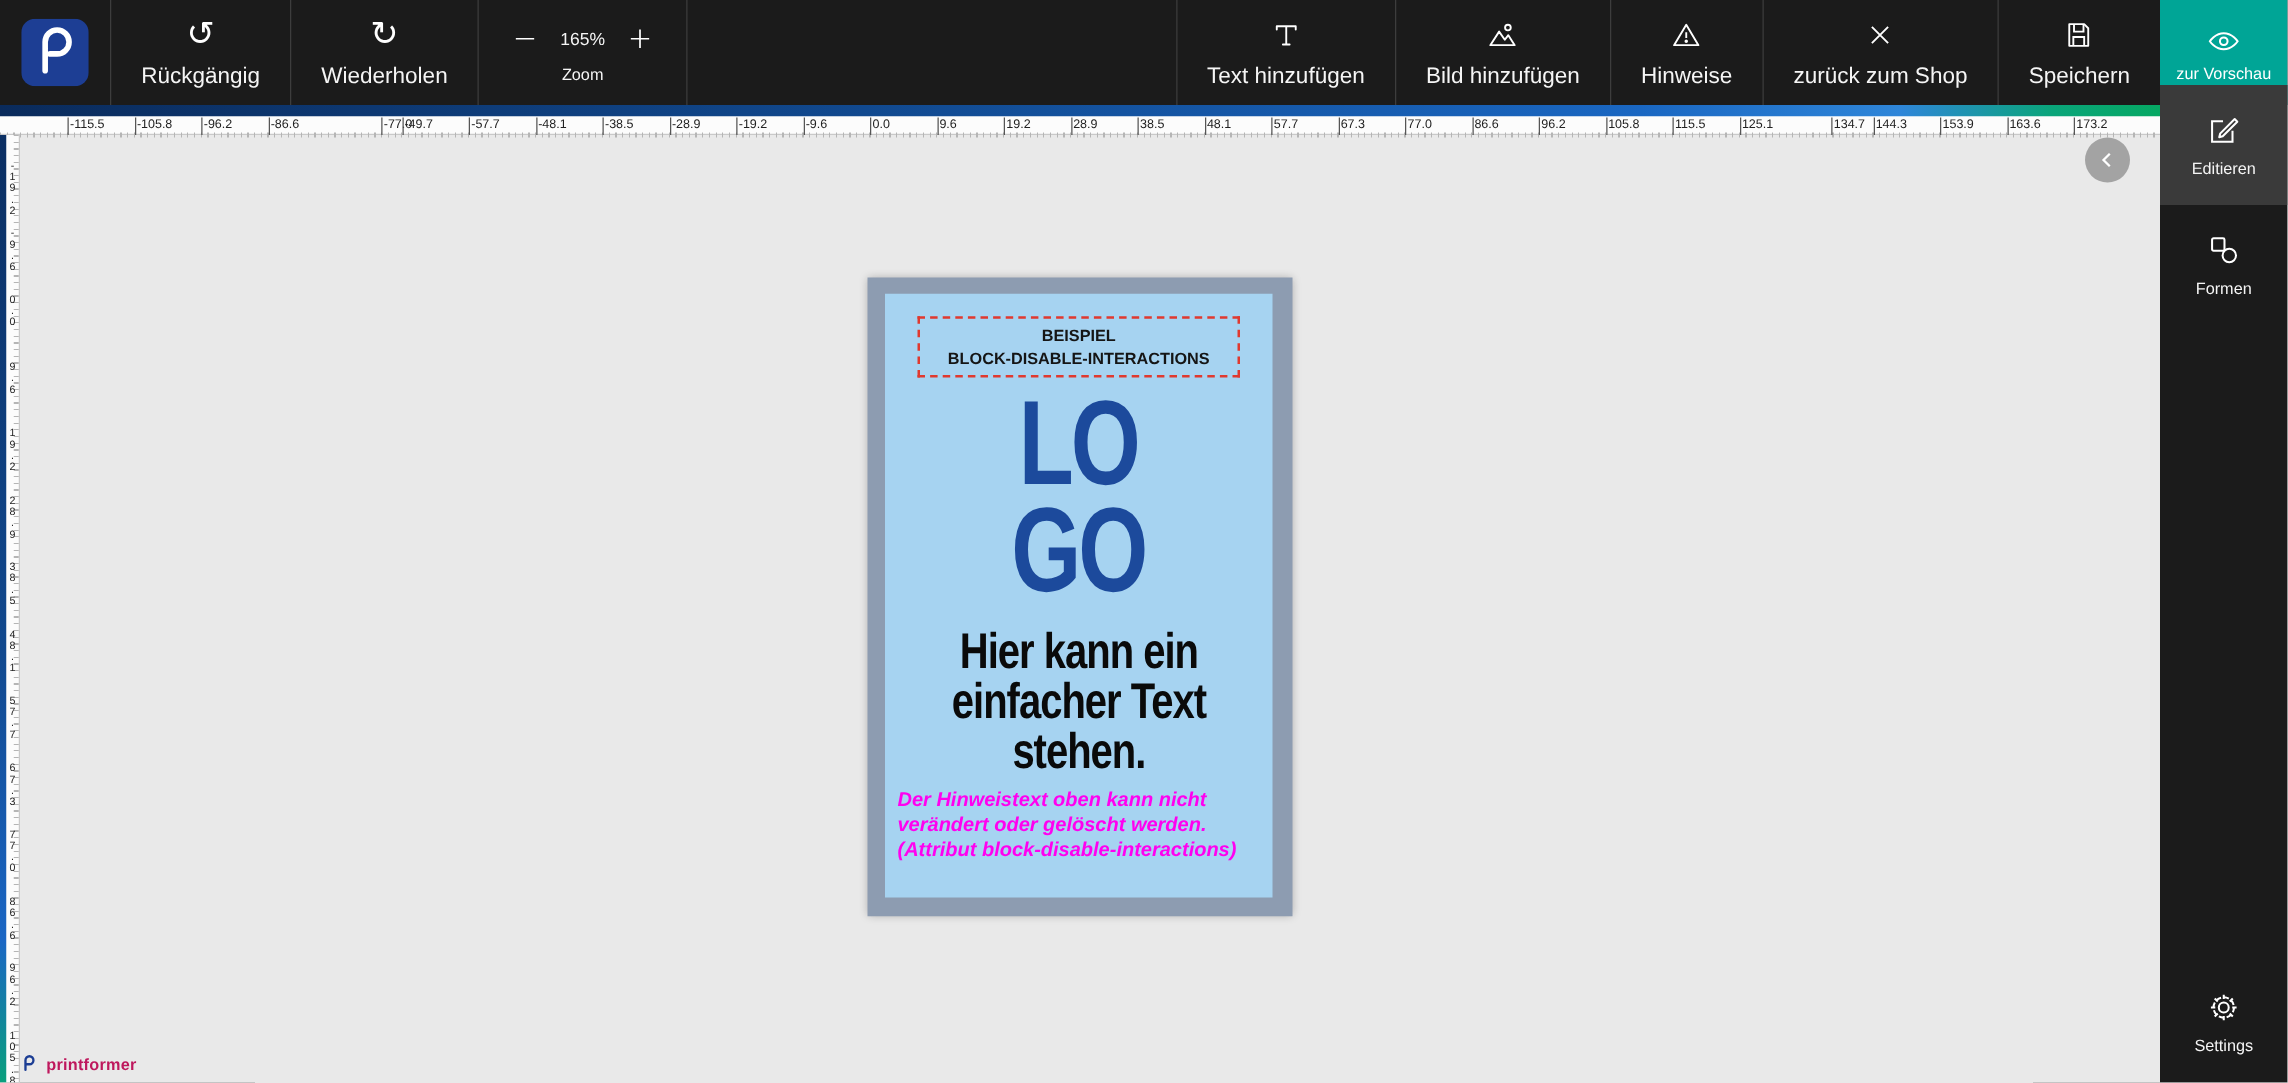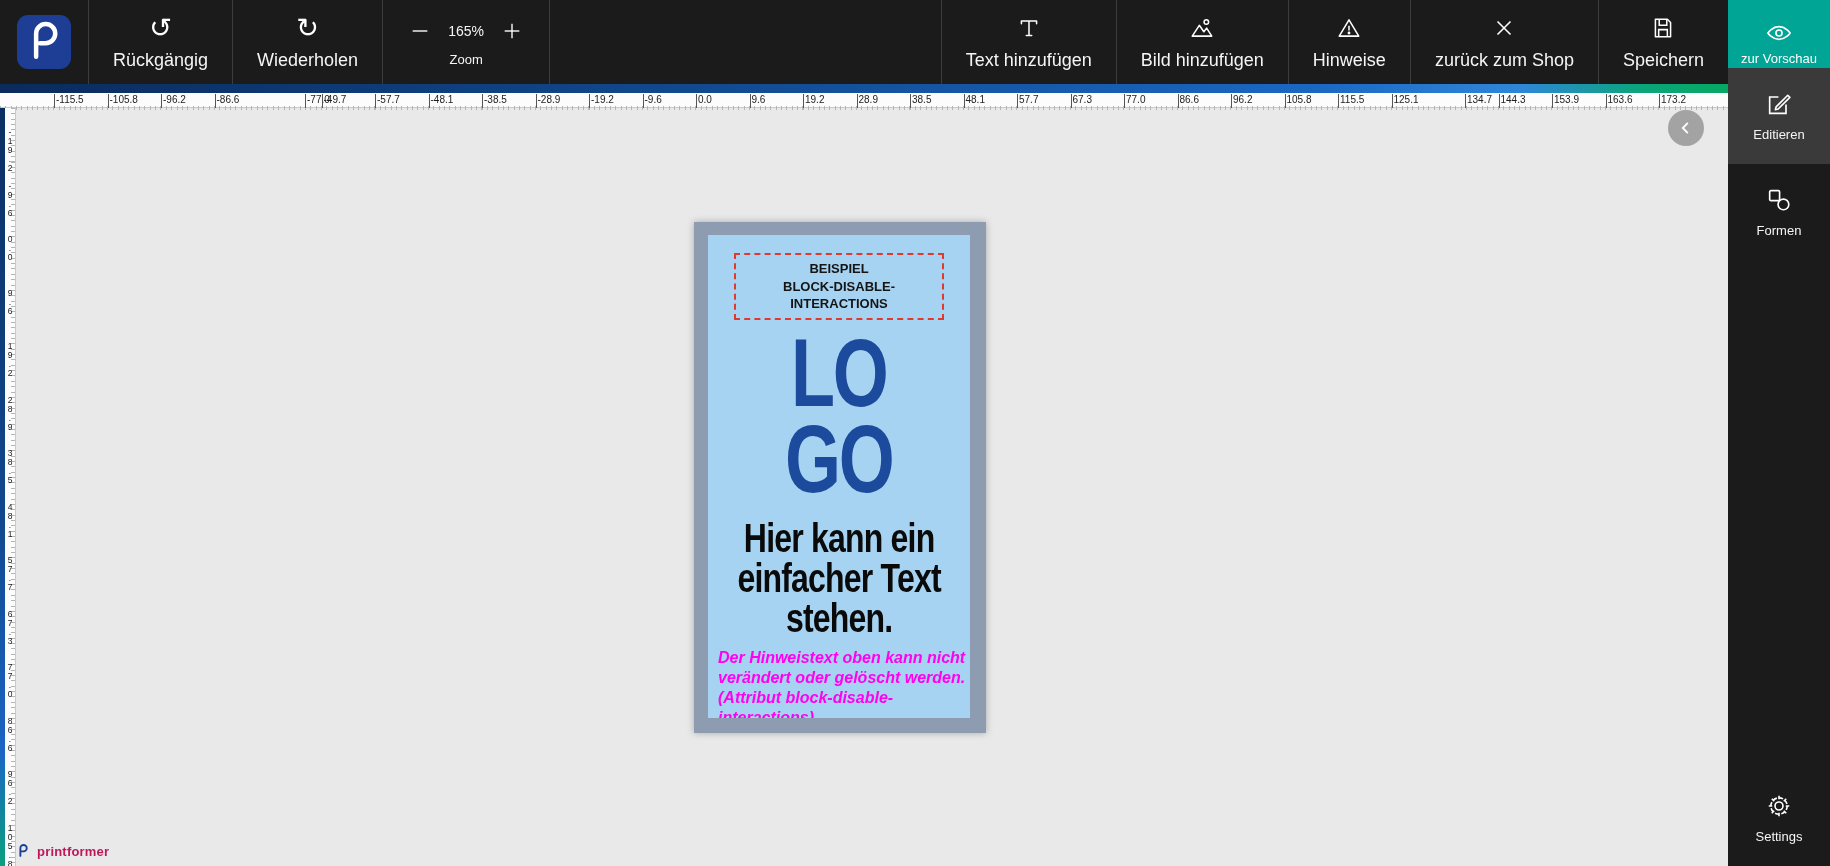--- a/index.html
+++ b/index.html
@@ -42,21 +42,21 @@
   .v-ruler .vgrad { position:absolute; left:0; top:0; bottom:0; width:5px;
     background:linear-gradient(180deg,#0b2f63 0%,#11498f 55%,#1a66c4 85%,#0aa07d 100%); }
   .v-labels { position:absolute; left:5px; top:0; bottom:0; right:0; overflow:hidden;
     background:repeating-linear-gradient(180deg,#b5b5b5 0 1px,transparent 1px 5.35px);
     background-size:4px 100%; background-position:100% 0; background-repeat:no-repeat; }
   .v-label { position:absolute; left:0; width:10px; font-size:8.5px; color:#222;
              writing-mode:vertical-rl; text-orientation:upright; letter-spacing:-1px; line-height:10px; }
 
   
   .canvas { position:absolute; top:108px; left:16px; right:102px; bottom:0; }
-  .artboard { position:absolute; left:678px; top:114px; width:292px; height:511px;
+  .artboard { position:absolute; left:678px; top:114px; width:340px; height:511px;
               background:var(--artboard-frame,#8d9cb1); box-shadow:0 0 7px rgba(0,0,0,.28); }
   .artboard-inner { position:absolute; inset:13px 16px 15px 14px; background:var(--artboard-fill,#a6d3f1);
                     display:flex; flex-direction:column; align-items:center; overflow:hidden; }
   .dashed-box { margin:18px 26px 0; align-self:stretch; border:2px dashed var(--dashed-border,#e0392f);
                 padding:5px 2px; text-align:center; font-size:13px; font-weight:600;
                 line-height:1.35; color:#151515; }
   .logo-block { margin-top:10px; text-align:center; font-weight:bold; font-size:96px; line-height:.9;
                 letter-spacing:-3px; color:var(--logo-text,#1c4a9c); transform:scaleX(.75); }
   .headline { margin-top:16px; text-align:center; font-weight:bold; font-size:40px; line-height:1.0;
               letter-spacing:-1px; color:#0a0a0a; transform:scaleX(.8); }

